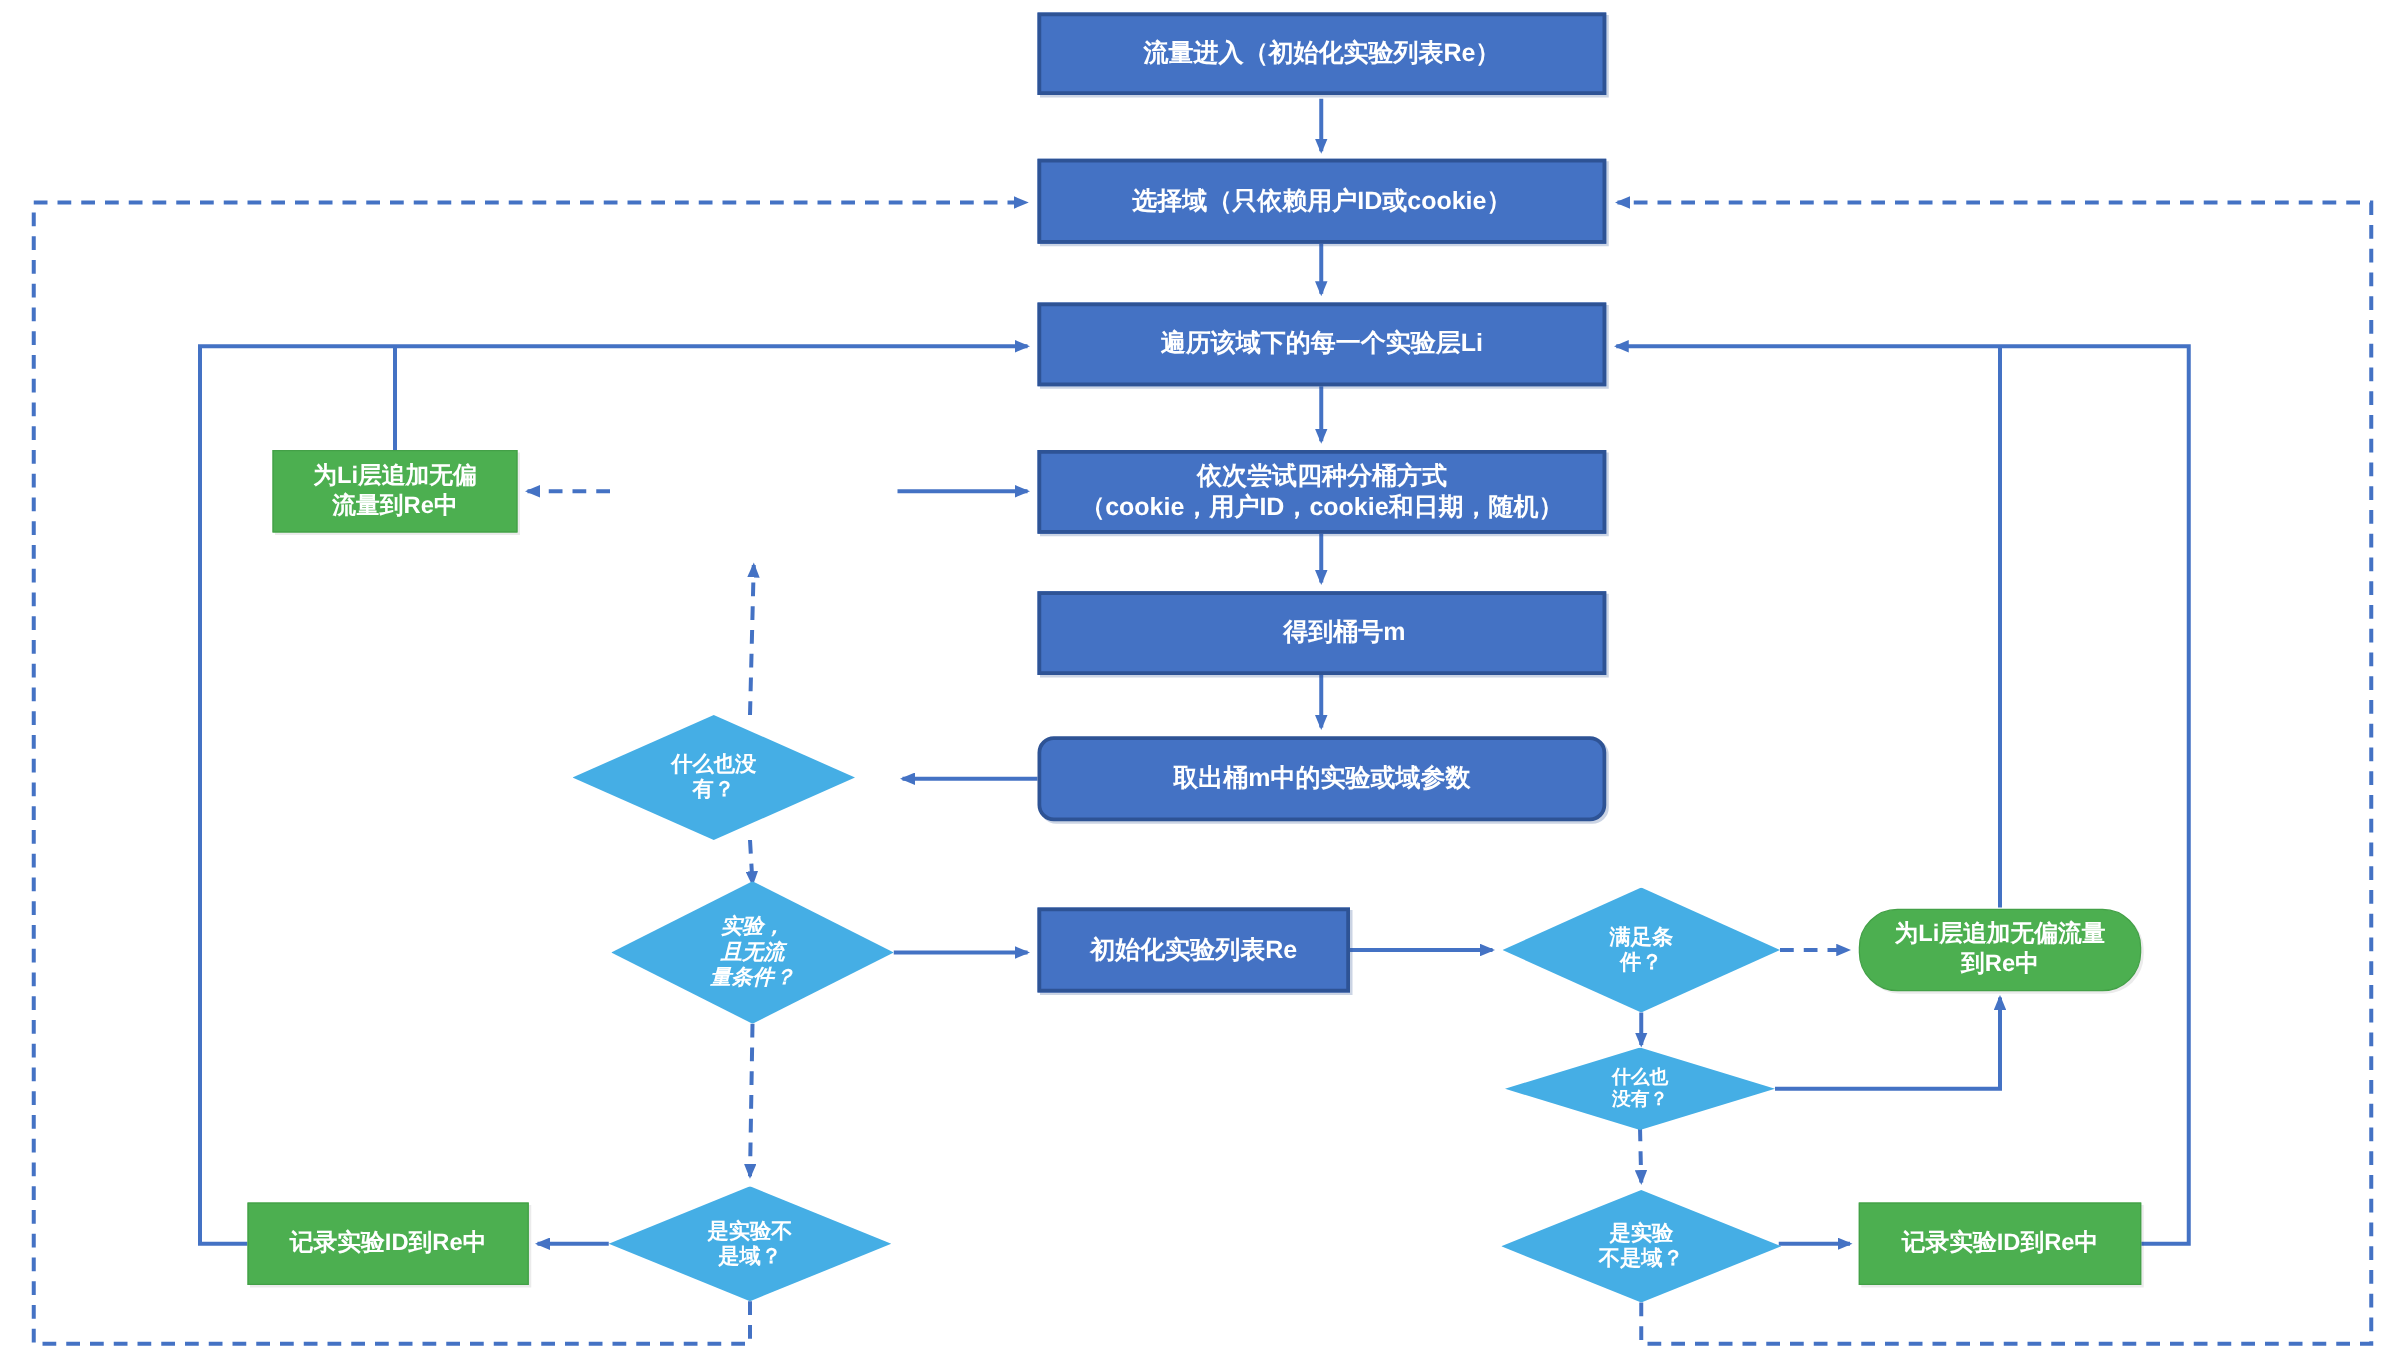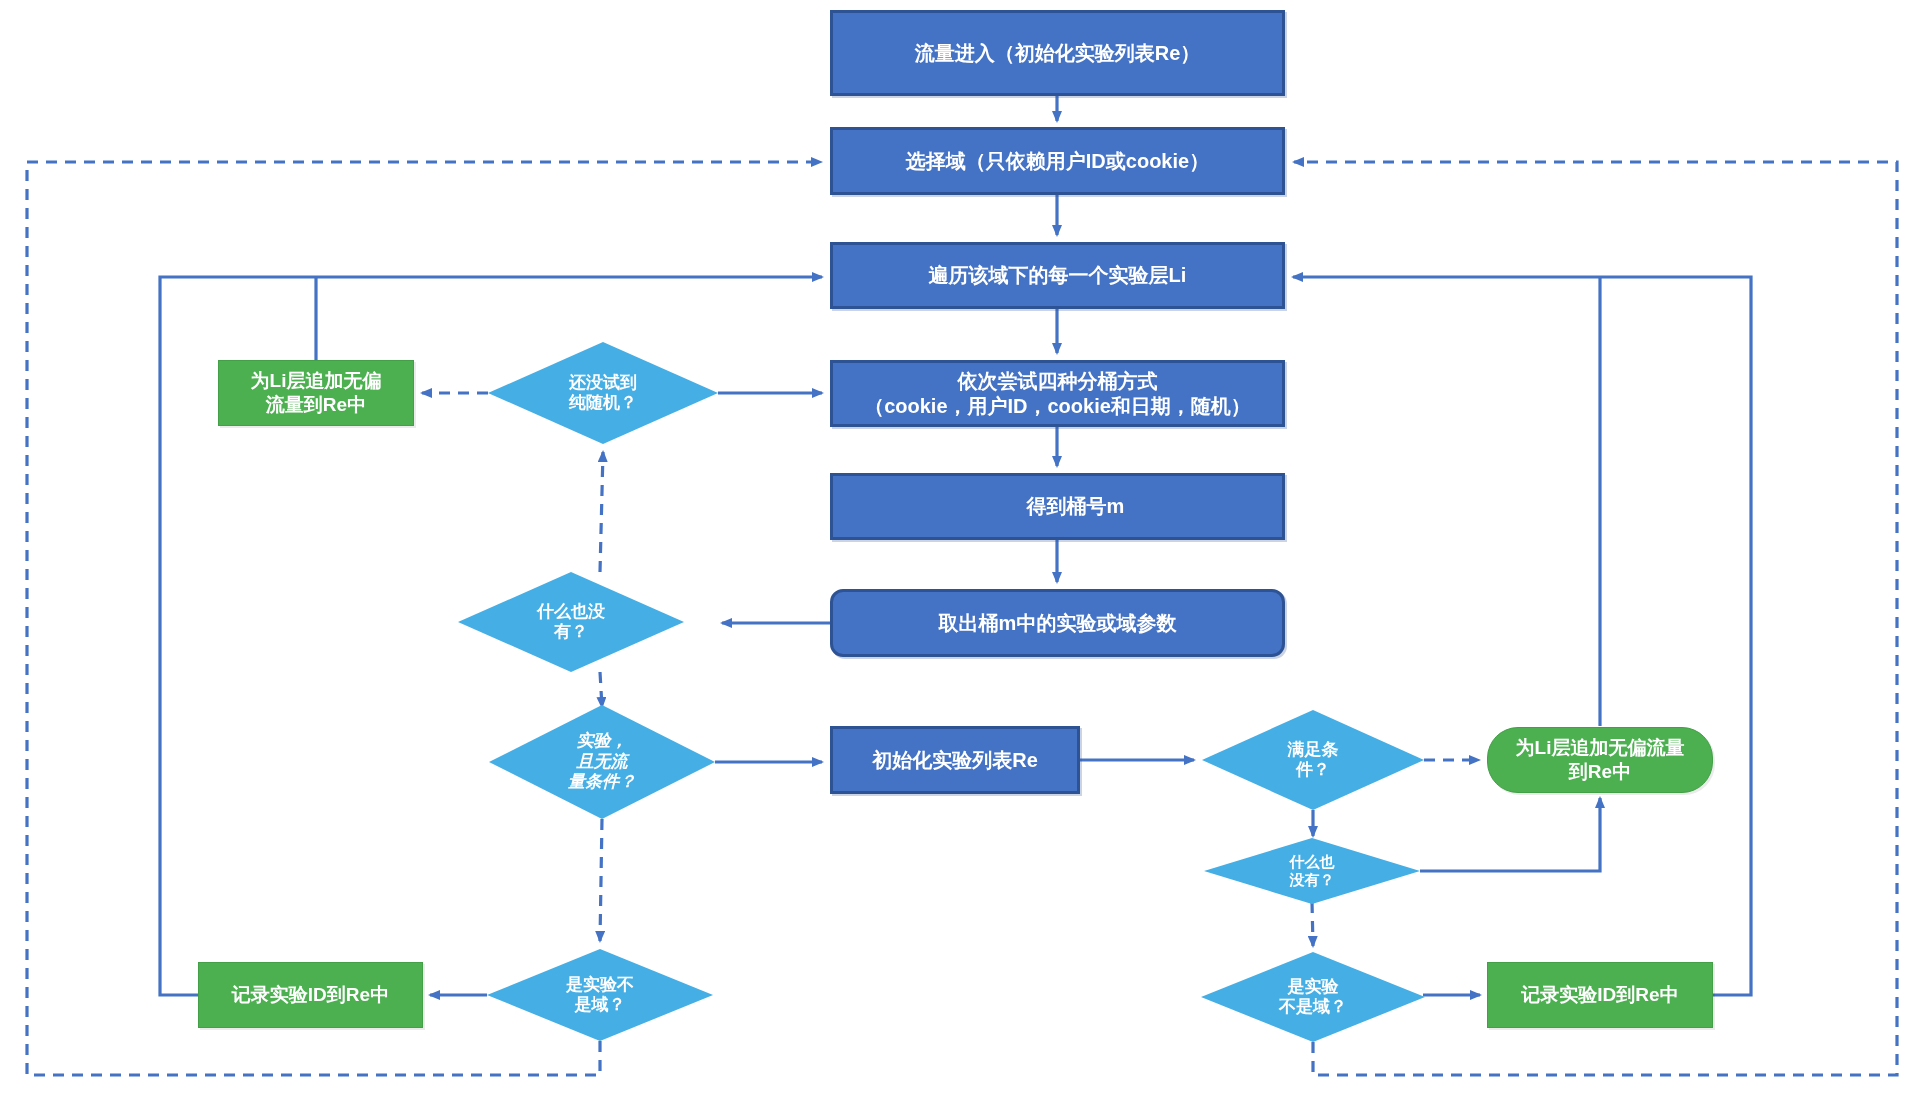--- a/index.html
+++ b/index.html
@@ -74,21 +74,21 @@
     <path class="dashed" marker-end="url(#arr)" d="M488 393 H422"></path>
     <path class="dashed" marker-end="url(#arr)" d="M600 672 L602 707"></path>
     <path class="dashed" marker-end="url(#arr)" d="M602 819 L600 941"></path>
     <path class="dashed" marker-end="url(#arr)" d="M1424 760 H1479"></path>
     <path class="dashed" marker-end="url(#arr)" d="M1312 902 L1313 946"></path>
 
     <path class="dashed" marker-end="url(#arr)" d="M600 1041 V1075 H27 V162 H821"></path>
     <path class="dashed" marker-end="url(#arr)" d="M1313 1042 V1075 H1897 V162 H1294"></path>
   </svg>
 
-  <div class="node process" style="left:830px;top:10px;width:455px;height:86px;">
+  <div class="node process" style="left:830px;top:10px;width:455px;height:66px;">
     <span>流量进入（初始化实验列表Re）</span>
   </div>
 
   <div class="node process" style="left:830px;top:127px;width:455px;height:68px;">
     <span>选择域（只依赖用户ID或cookie）</span>
   </div>
 
   <div class="node process" style="left:830px;top:242px;width:455px;height:67px;">
     <span>遍历该域下的每一个实验层Li</span>
   </div>
@@ -103,24 +103,20 @@
   </div>
 
   <div class="node process" style="left:830px;top:589px;width:455px;height:68px;border-radius:13px;">
     <span>取出桶m中的实验或域参数</span>
   </div>
 
   <div class="node process" style="left:830px;top:726px;width:250px;height:68px;">
     <span>初始化实验列表Re</span>
   </div>
 
-  <div class="node decision" style="left:488px;top:342px;width:230px;height:102px;">
-    <span>还没试到
-纯随机？</span>
-  </div>
 
   <div class="node decision" style="left:458px;top:572px;width:226px;height:100px;justify-content:center;">
     <span>什么也没
 有？</span>
   </div>
 
   <div class="node decision" style="left:489px;top:705px;width:226px;height:114px;font-style:italic;">
     <span>实验，
 且无流
 量条件？</span>

